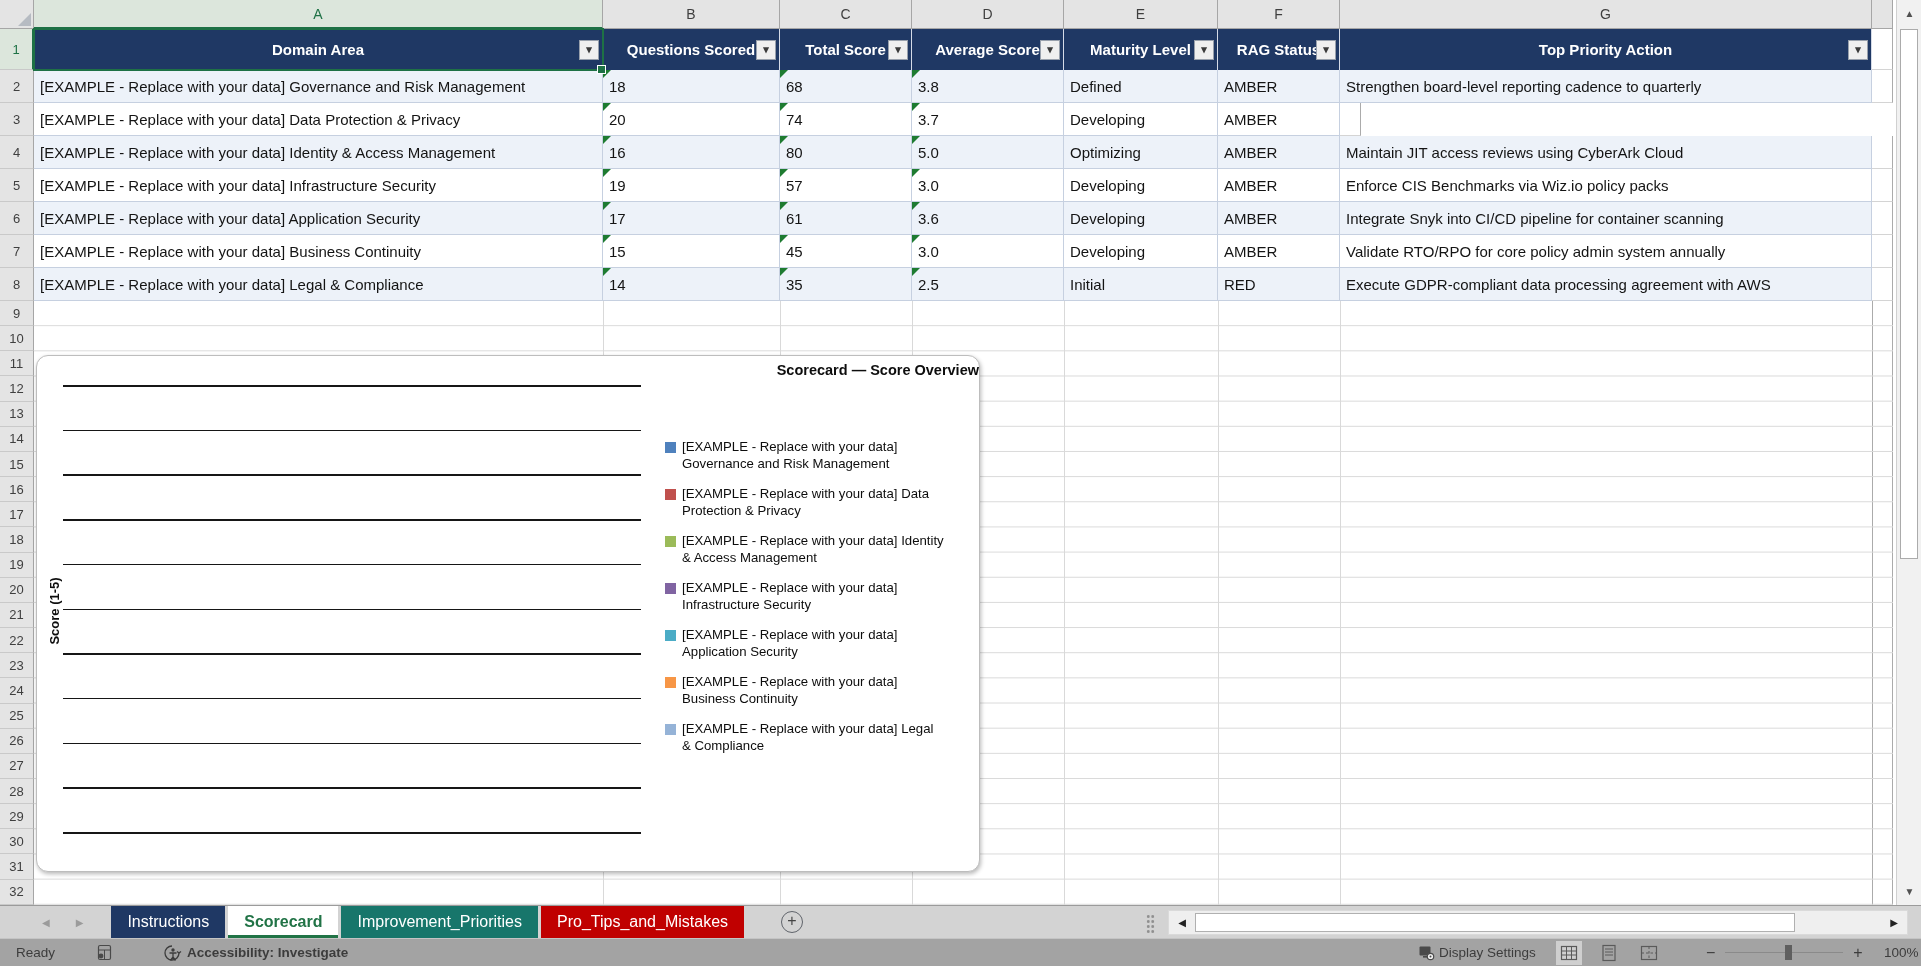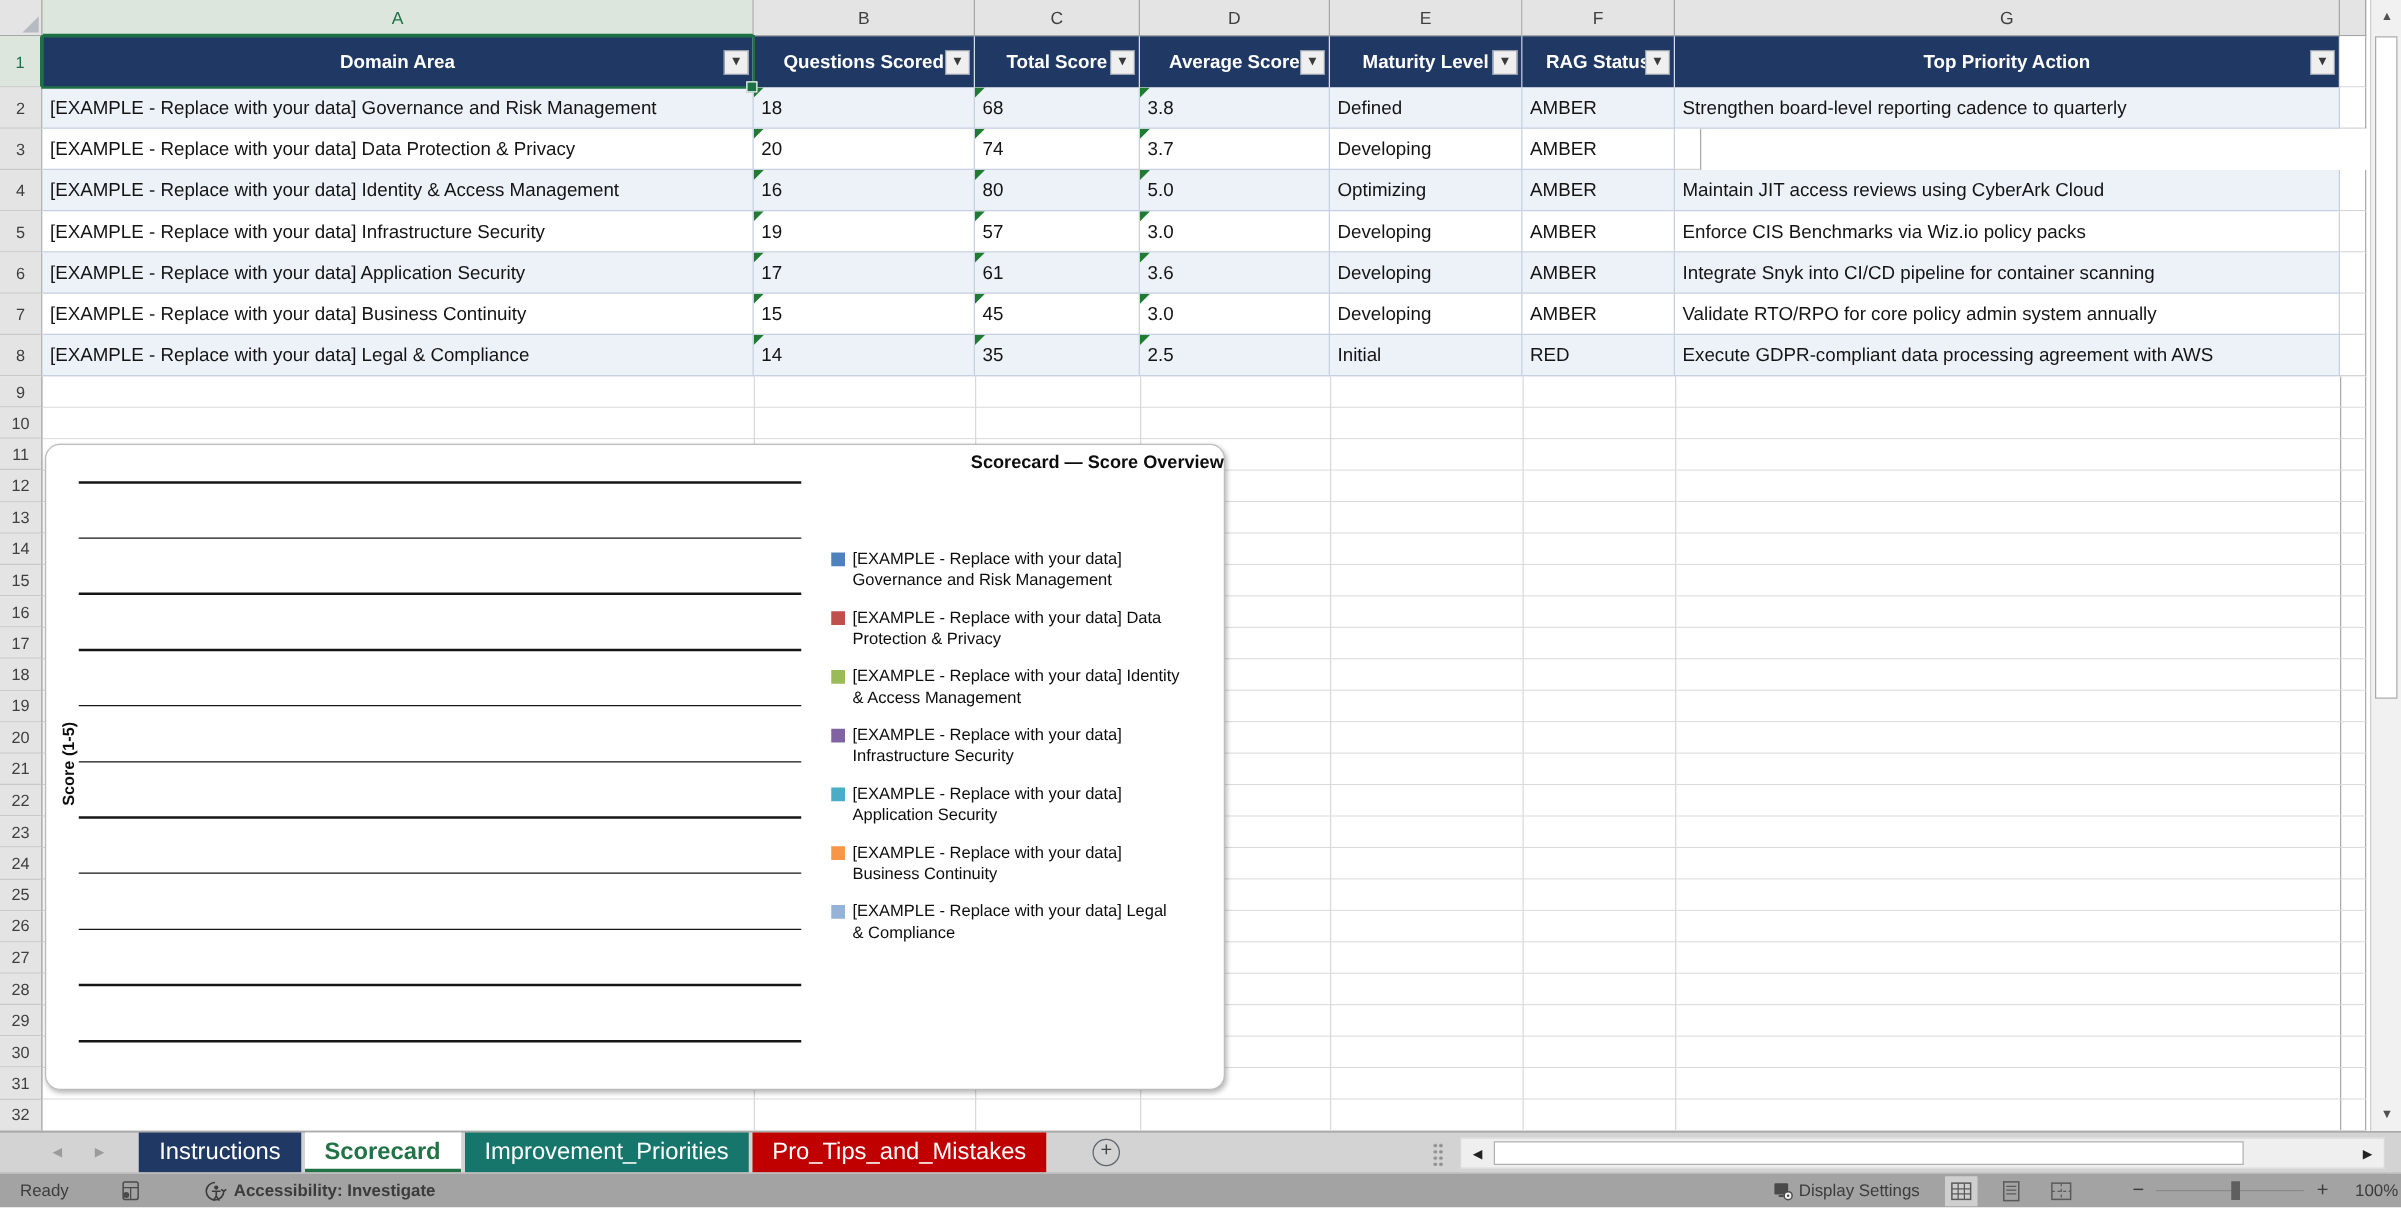--- a/index.html
+++ b/index.html
@@ -74,21 +74,21 @@
   
   .vscroll{position:absolute;right:0;top:0;width:25px;height:905px;background:#F1F1F1;border-left:1px solid #D0D0D0;box-sizing:border-box;}
   .vbtn{position:absolute;left:0;width:25px;height:27px;display:flex;align-items:center;justify-content:center;font-size:10px;color:#515151;}
   .vup{top:0;} .vdown{top:878px;}
   .vthumb{position:absolute;left:3px;top:29px;width:18px;height:530px;background:#fff;border:1px solid #ABABAB;box-sizing:border-box;}
 
   
   .tabstrip{position:absolute;left:0;top:905px;width:1921px;height:33px;background:#D3D3D3;border-top:1px solid #9B9B9B;box-sizing:border-box;display:flex;align-items:center;}
   .tabnav{display:flex;gap:26px;margin-left:42px;color:#9B9B9B;font-size:10px;}
   .tabs{display:flex;margin-left:28px;height:32px;}
-  .tab{height:32px;line-height:32px;padding:0 16px;font-size:19px;margin-right:3px;box-sizing:border-box;white-space:nowrap;}
+  .tab{height:32px;line-height:32px;padding:0 16px;font-size:16px;margin-right:3px;box-sizing:border-box;white-space:nowrap;}
   .tab-navy{background:#1F3864;color:#fff;}
   .tab-active{background:#fff;color:#217346;font-weight:bold;box-shadow:inset 0 -3px 0 #217346;}
   .tab-teal{background:#17766B;color:#fff;}
   .tab-red{background:#C00000;color:#fff;}
   .addsheet{width:22px;height:22px;border-radius:50%;border:1.5px solid #60646B;margin-left:34px;display:flex;align-items:center;justify-content:center;color:#444;box-sizing:border-box;}
   .addsheet::before{content:"+";font-size:16px;line-height:1;margin-top:-2px;}
   .grip{position:absolute;left:1146px;top:8px;width:9px;height:19px;
         background:radial-gradient(circle,#8F8F8F 1.2px,transparent 1.6px);background-size:4.5px 5px;}
   .hscroll{position:absolute;left:1168px;top:4px;width:740px;height:25px;background:#EFEFEF;border:1px solid #DADADA;box-sizing:border-box;display:flex;align-items:center;}
   .harrow{width:26px;text-align:center;font-size:10px;color:#222;}

